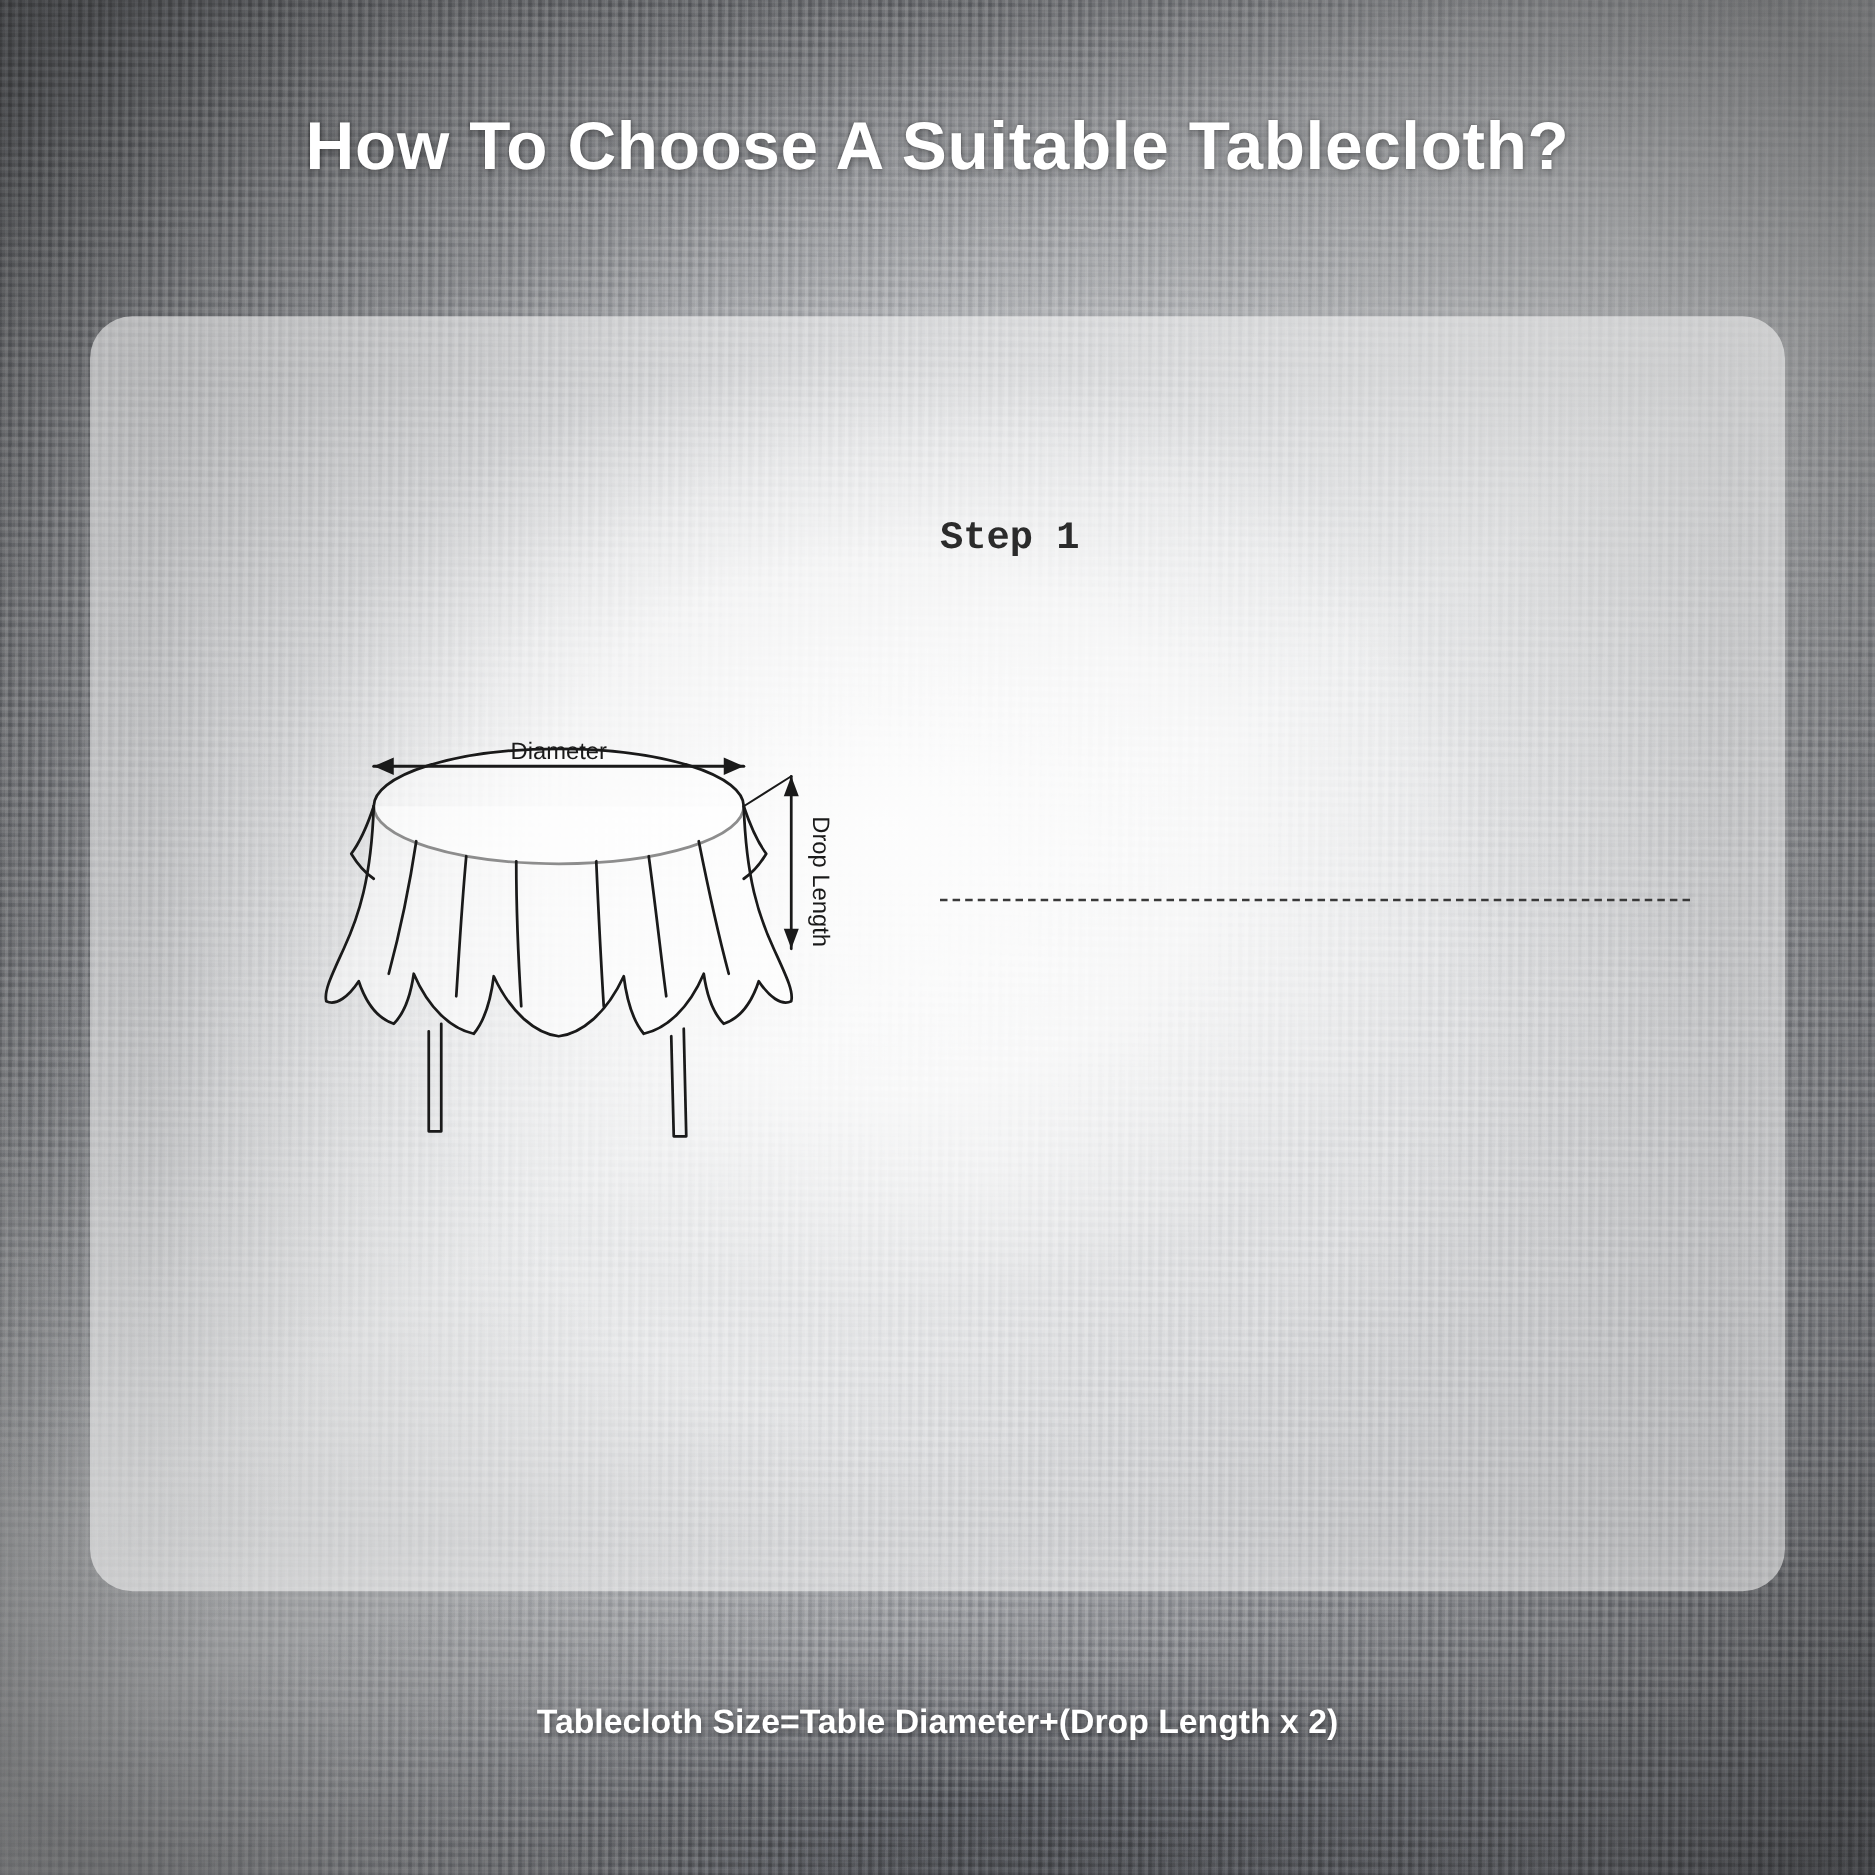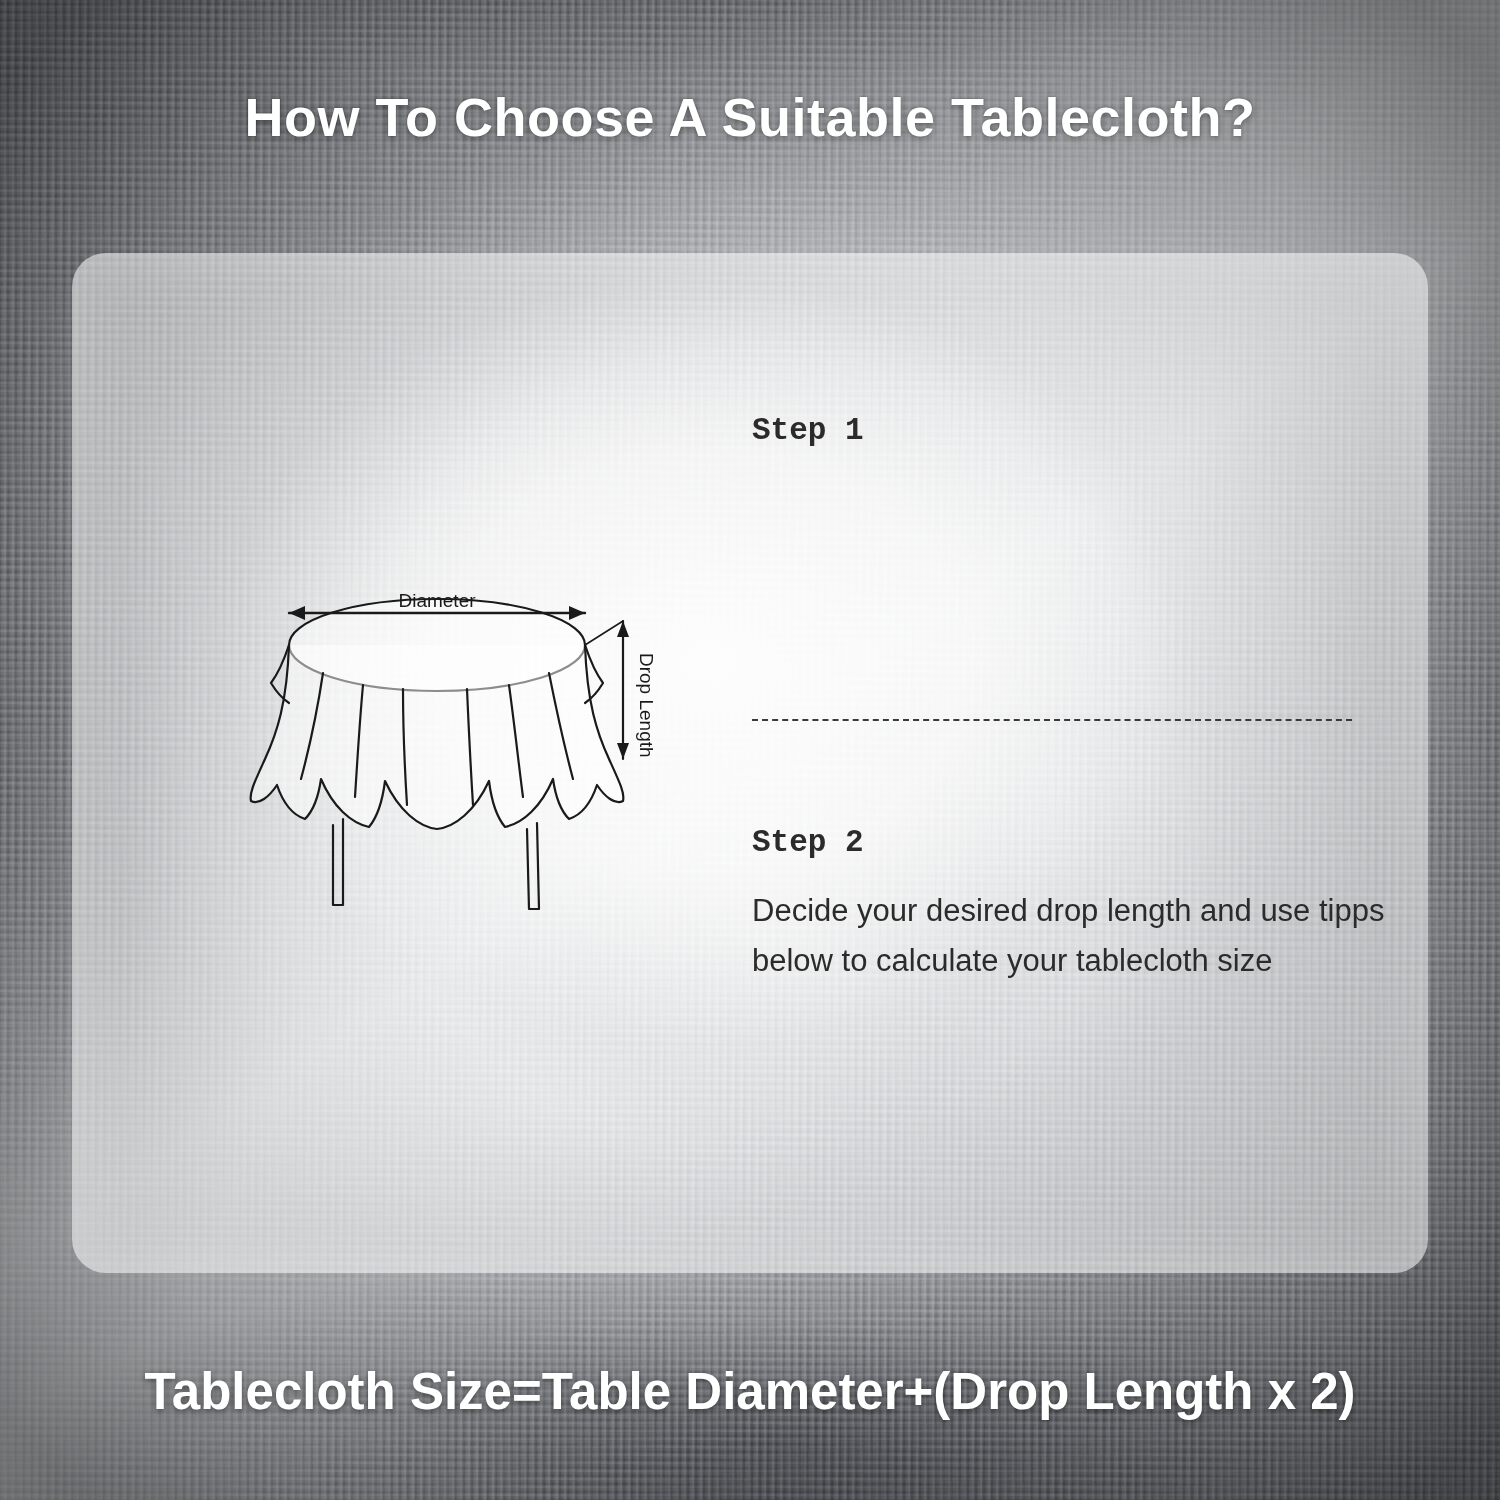--- a/index.html
+++ b/index.html
@@ -135,34 +135,34 @@
   .steps2 {
     position: absolute;
     left: 680px;
     top: 572px;
     width: 650px;
   }
 
   
   .illus {
     position: absolute;
-    left: 65px;
+    left: 75px;
     top: 300px;
     width: 600px;
     height: 420px;
   }
 
   
   .footer {
     position: absolute;
     top: 1362px;
     left: 0;
     width: 1500px;
     text-align: center;
-    font-size: 51px;
+    font-size: 27px;
     font-weight: bold;
     color: #ffffff;
     text-shadow: 0 2px 6px rgba(0,0,0,0.45);
     z-index: 5;
   }
 </style>
 </head>
 <body>
 
 <div id="stage">
@@ -232,23 +232,19 @@
           <text transform="translate(503,100) rotate(90)" font-family="Liberation Sans, sans-serif" font-size="19" fill="#1a1a1a">Drop Length</text>
         </svg>
       </div>
 
       <div class="steps">
         <p class="step-title">Step 1</p>
       </div>
 
       <div class="divider"></div>
 
-      <div class="steps2">
-        <p class="step-title">Step 2</p>
-        <p class="step-body">Decide your desired drop length and use tipps below to calculate your tablecloth size</p>
-      </div>
 
     </div>
   </div>
 
   <div class="footer">Tablecloth Size=Table Diameter+(Drop Length x 2)</div>
 
 </div>
 
 </body></html>

